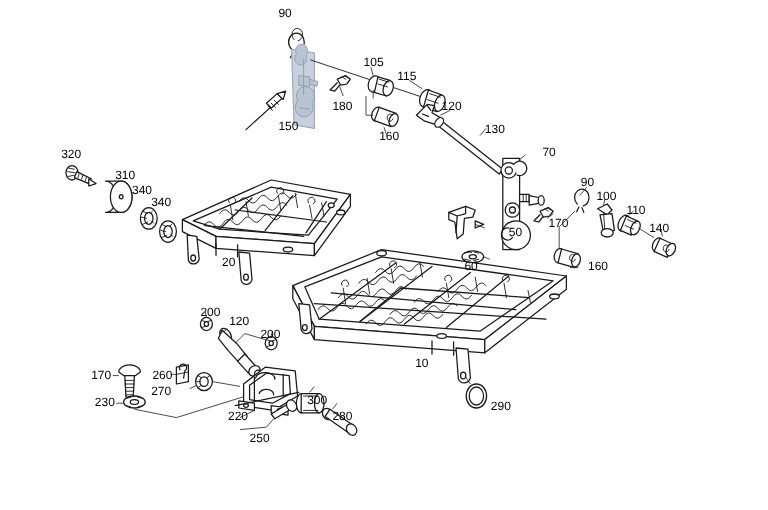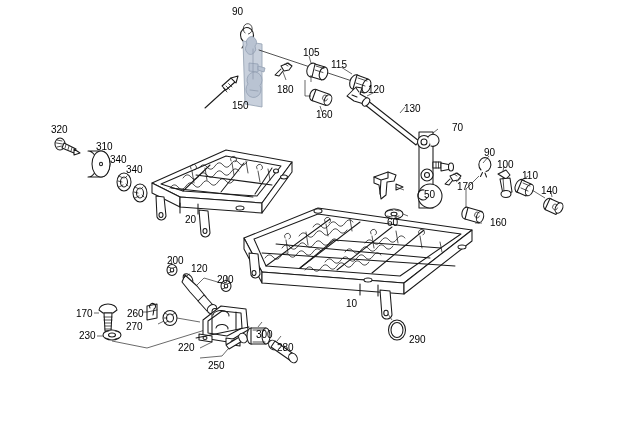--- a/index.html
+++ b/index.html
@@ -391,19 +391,19 @@
 <div class="lbl" style="left:490px;top:218px">160</div>
 <div class="lbl" style="left:185px;top:215px">20</div>
 <div class="lbl" style="left:167px;top:256px">200</div>
 <div class="lbl" style="left:191px;top:264px">120</div>
 <div class="lbl" style="left:217px;top:275px">200</div>
 <div class="lbl" style="left:346px;top:299px">10</div>
 <div class="lbl" style="left:76px;top:309px">170</div>
 <div class="lbl" style="left:127px;top:309px">260</div>
 <div class="lbl" style="left:126px;top:322px">270</div>
 <div class="lbl" style="left:79px;top:331px">230</div>
-<div class="lbl" style="left:178px;top:343px">220</div>
+<div class="lbl" style="left:190px;top:343px">220</div>
 <div class="lbl" style="left:256px;top:330px">300</div>
 <div class="lbl" style="left:277px;top:343px">280</div>
 <div class="lbl" style="left:208px;top:361px">250</div>
 <div class="lbl" style="left:409px;top:335px">290</div>
 
 </div>
 
 </body></html>

